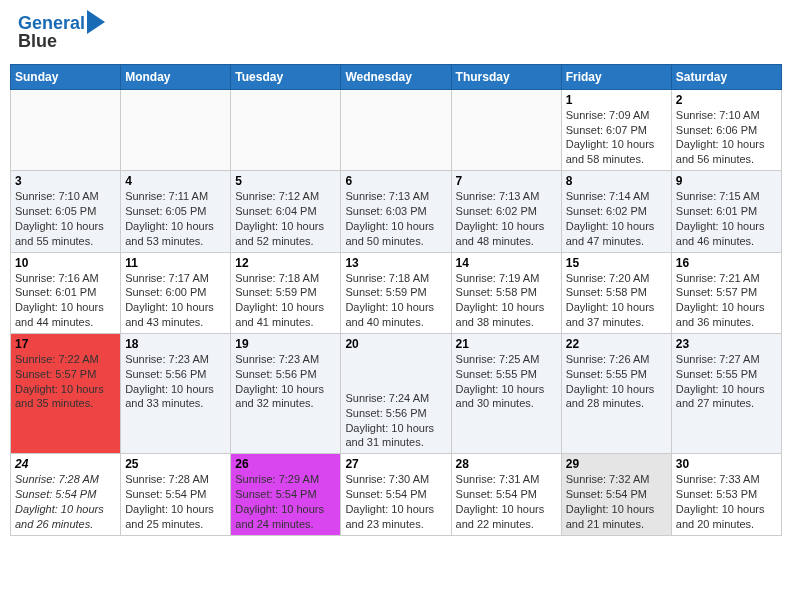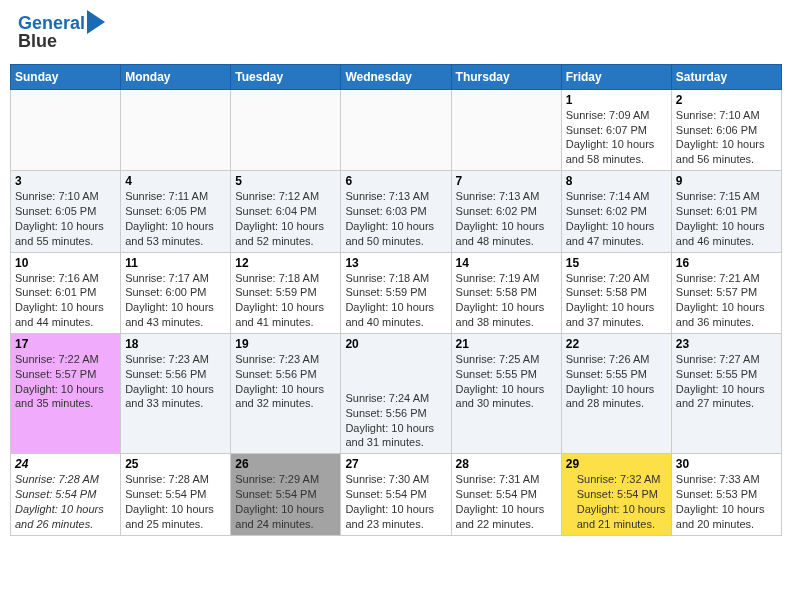--- a/index.html
+++ b/index.html
@@ -222,21 +222,21 @@
 Daylight: 10 hours and 37 minutes.</div>
         </td>
         <td style="background-color: rgb(255, 255, 255);">
           <span class="day-number">16</span>
           <div class="day-info" style="white-space: pre-line;">Sunrise: 7:21 AM
 Sunset: 5:57 PM
 Daylight: 10 hours and 36 minutes.</div>
         </td>
       </tr>
       <tr>
-        <td style="background-color: #f0abfc;">
+        <td style="background-color: #ef4444;">
           <span class="day-number">17</span>
           <div class="day-info" style="white-space: pre-line;">Sunrise: 7:22 AM
 Sunset: 5:57 PM
 Daylight: 10 hours and 35 minutes.</div>
         </td>
         <td style="background-color: rgb(240, 244, 248);">
           <span class="day-number">18</span>
           <div class="day-info" style="white-space: pre-line;">Sunrise: 7:23 AM
 Sunset: 5:56 PM
 Daylight: 10 hours and 33 minutes.</div>
@@ -278,41 +278,41 @@
           <div class="day-info" style="white-space: pre-line;">Sunrise: 7:28 AM
 Sunset: 5:54 PM
 Daylight: 10 hours and 26 minutes.</div>
         </td>
         <td style="background-color: rgb(255, 255, 255);">
           <span class="day-number">25</span>
           <div class="day-info" style="white-space: pre-line;">Sunrise: 7:28 AM
 Sunset: 5:54 PM
 Daylight: 10 hours and 25 minutes.</div>
         </td>
-        <td style="background-color: #a3a3a3; margin-top: 28px;">
+        <td style="background-color: #d946ef; margin-top: 28px;">
           <span class="day-number">26</span>
           <div class="day-info" style="white-space: pre-line;">Sunrise: 7:29 AM
 Sunset: 5:54 PM
 Daylight: 10 hours and 24 minutes.</div>
         </td>
         <td style="background-color: rgb(255, 255, 255);">
           <span class="day-number">27</span>
           <div class="day-info" style="white-space: pre-line;">Sunrise: 7:30 AM
 Sunset: 5:54 PM
 Daylight: 10 hours and 23 minutes.</div>
         </td>
         <td style="background-color: rgb(255, 255, 255); margin-top: 21px;">
           <span class="day-number">28</span>
           <div class="day-info" style="white-space: pre-line;">Sunrise: 7:31 AM
 Sunset: 5:54 PM
 Daylight: 10 hours and 22 minutes.</div>
         </td>
-        <td style="background-color: #fde047;">
+        <td style="background-color: #e5e5e5;">
           <span class="day-number">29</span>
-          <div class="day-info" style="white-space: pre-line; margin-left: 11px;">Sunrise: 7:32 AM
+          <div class="day-info" style="white-space: pre-line;">Sunrise: 7:32 AM
 Sunset: 5:54 PM
 Daylight: 10 hours and 21 minutes.</div>
         </td>
         <td style="background-color: rgb(255, 255, 255);">
           <span class="day-number">30</span>
           <div class="day-info" style="white-space: pre-line;">Sunrise: 7:33 AM
 Sunset: 5:53 PM
 Daylight: 10 hours and 20 minutes.</div>
         </td>
       </tr>

